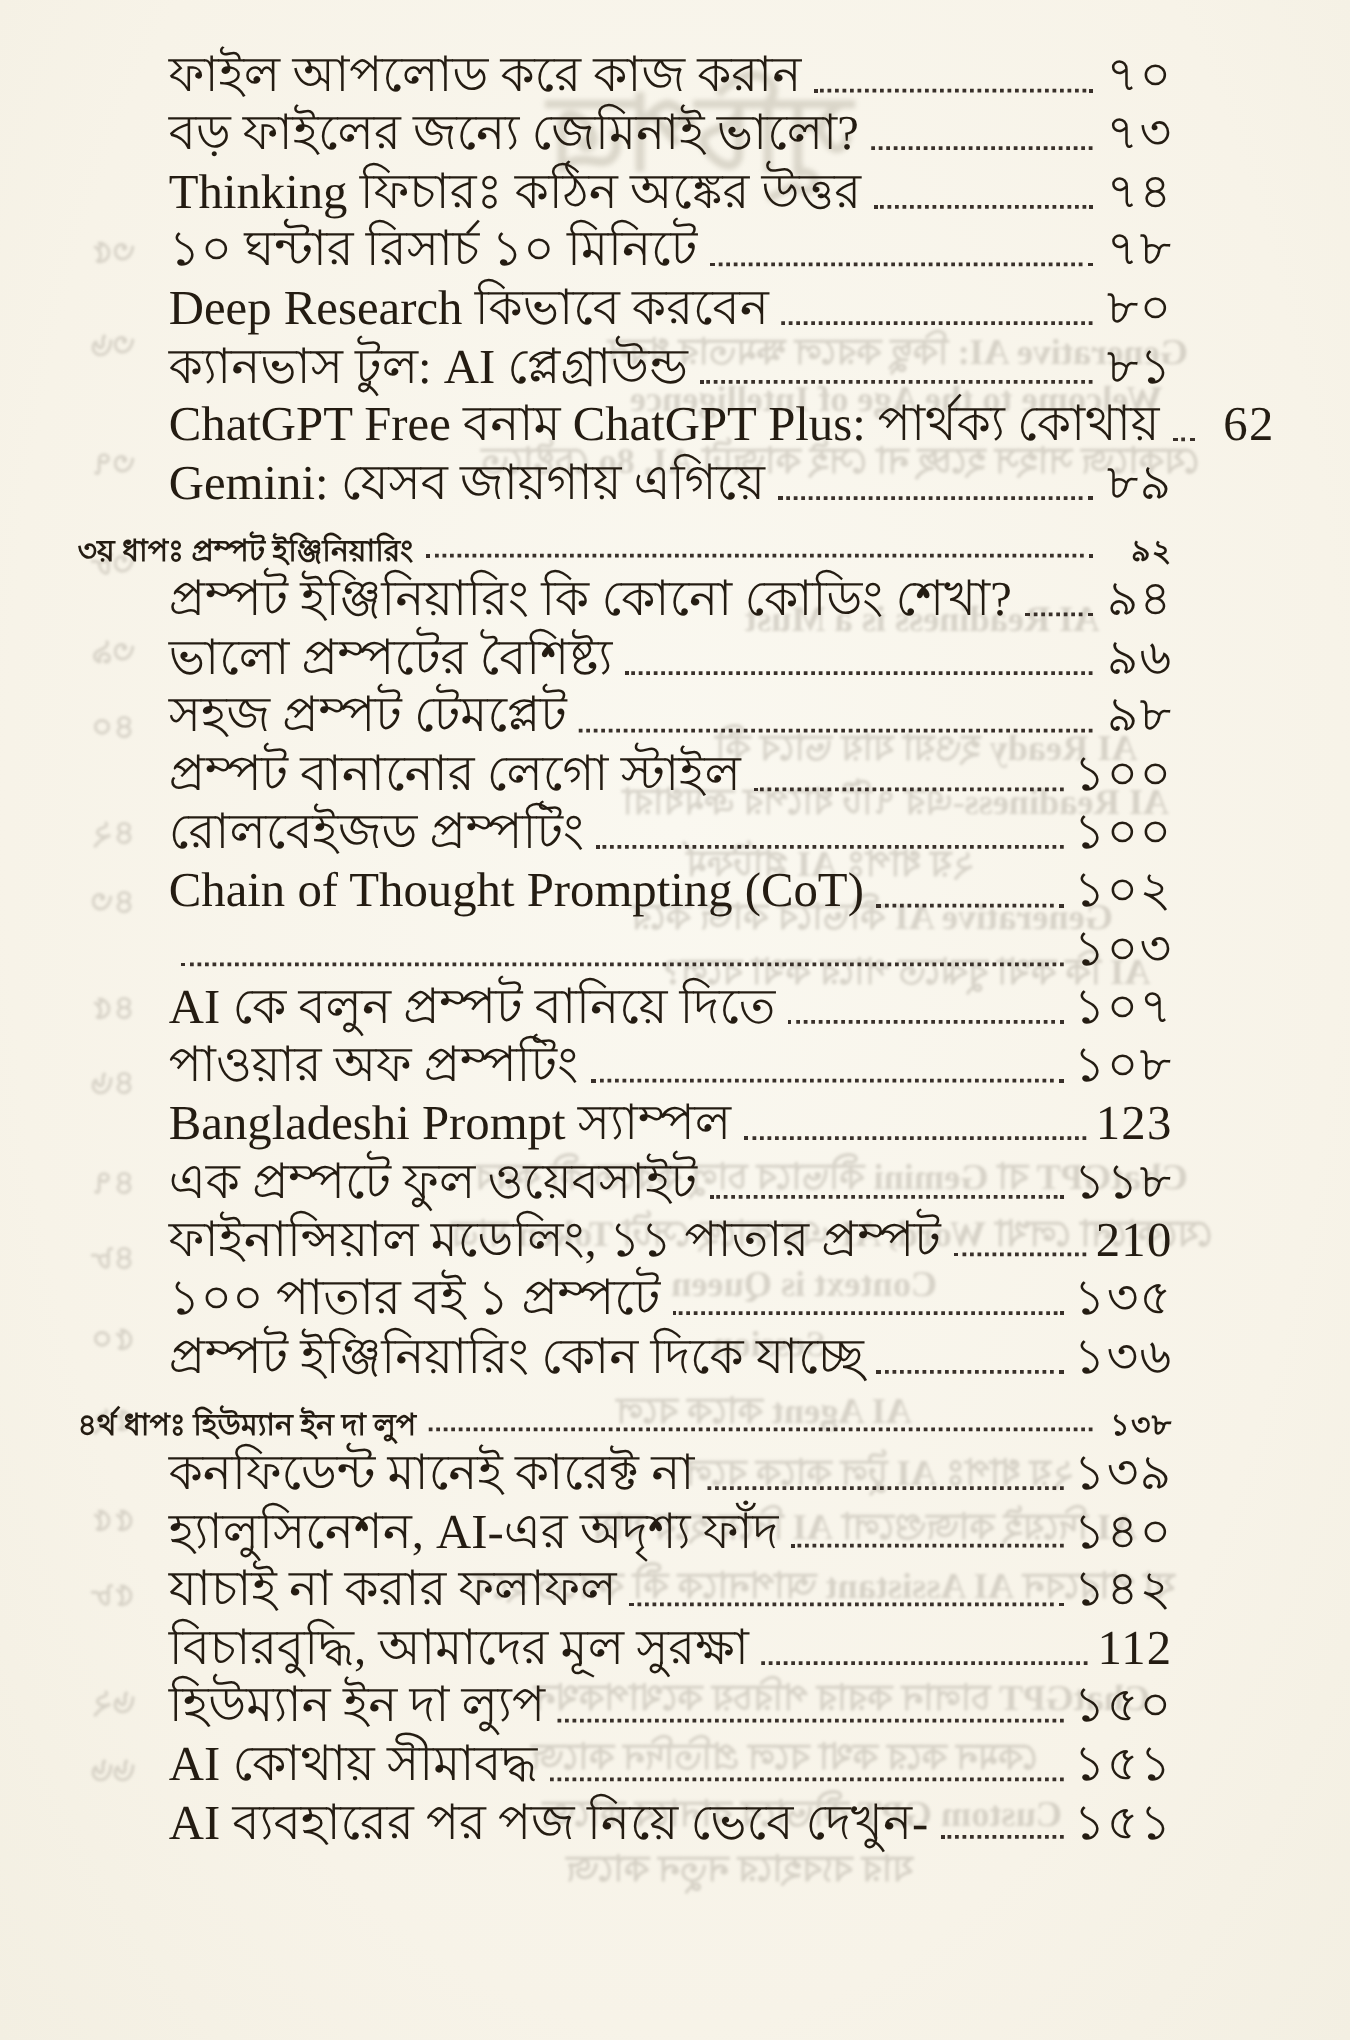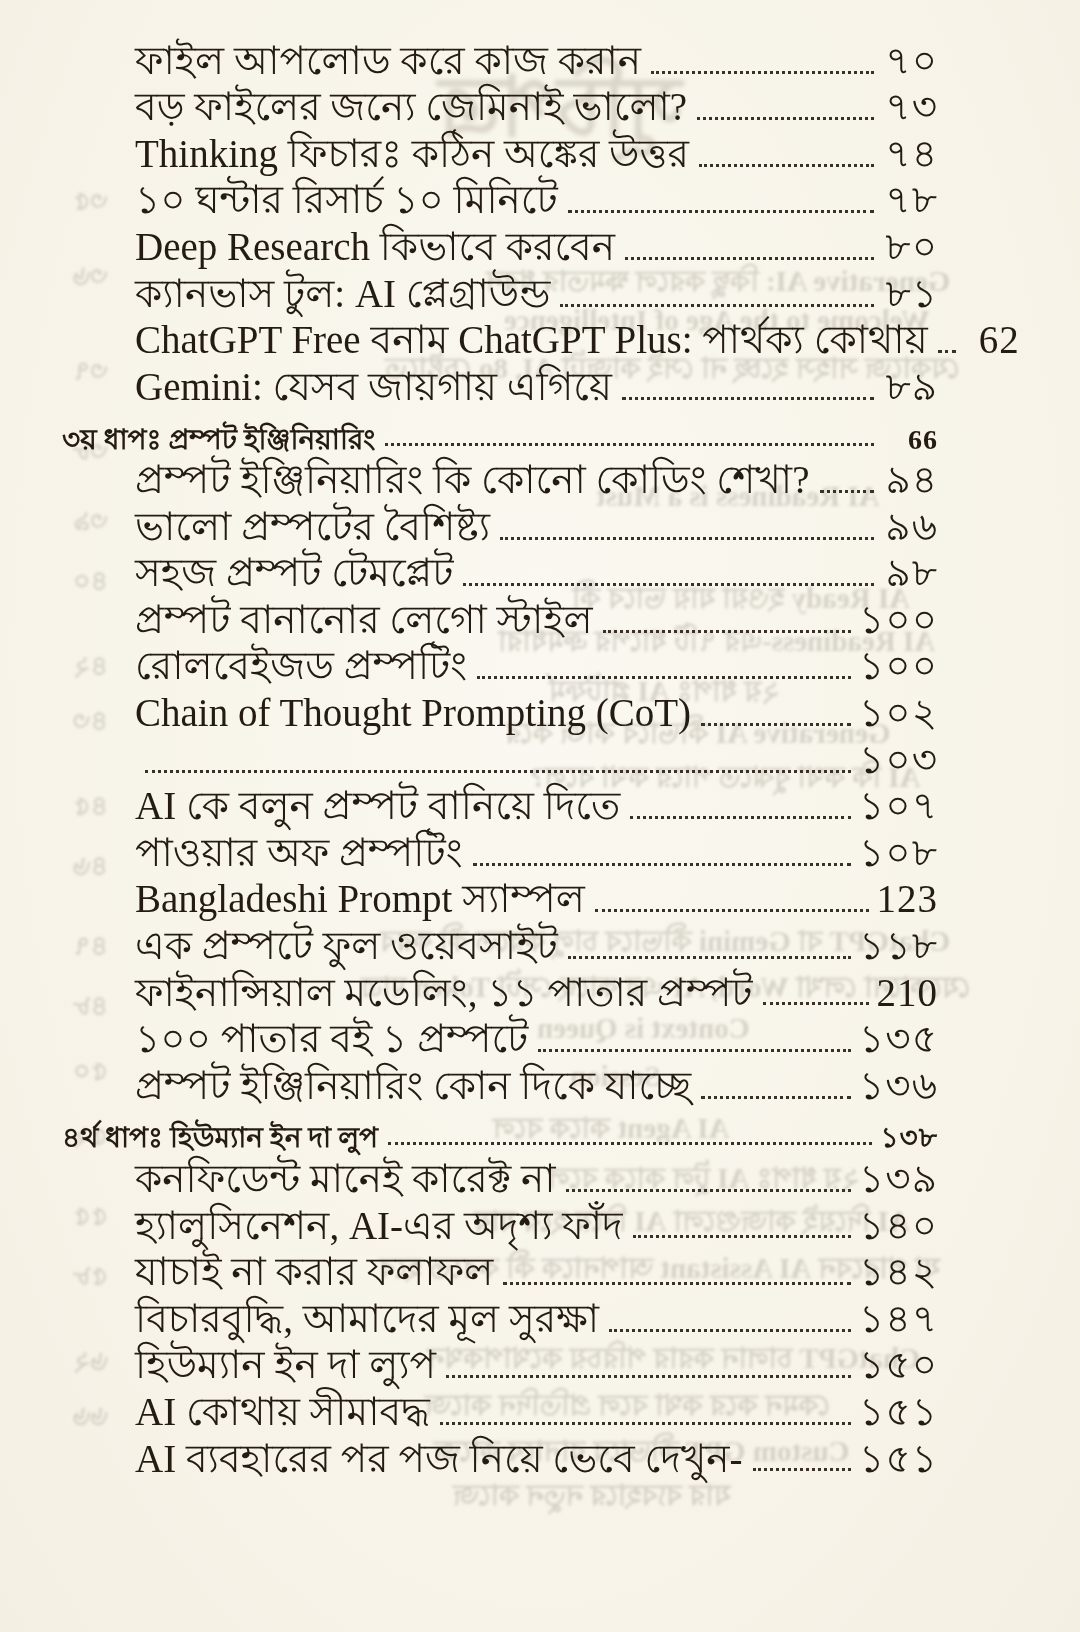--- a/index.html
+++ b/index.html
@@ -48,21 +48,21 @@
     margin:0 8px 0 10px;
     align-self:flex-end;
     margin-bottom:11px;
   }
   .row .pageno{
     min-width:56px;text-align:right;
     padding-bottom:2px;letter-spacing:1px;
   }
   .row.section{
     margin-left:62px;
-    font-weight:bold;font-size:28px;
+    font-weight:bold;font-size:24px;
   }
 </style>
 </head>
 <body>
 
 <div class="page">
   <div class="ghost-layer">
     <div class="ghost-title">সূচিপত্র</div>
 
   <div class="ghost-line" style="top: 258px; right: 130px;">Generative AI: কিছু করলে ক্ষমতার ধরন</div>
@@ -152,21 +152,21 @@
 
   <div class="row">
     <span class="label">Gemini: যেসব জায়গায় এগিয়ে</span>
     <span class="leader"></span>
     <span class="pageno">৮৯</span>
   </div>
 
   <div class="row section">
     <span class="label">৩য় ধাপঃ প্রম্পট ইঞ্জিনিয়ারিং</span>
     <span class="leader"></span>
-    <span class="pageno">66</span>
+    <span class="pageno">৯২</span>
   </div>
 
   <div class="row">
     <span class="label">প্রম্পট ইঞ্জিনিয়ারিং কি কোনো কোডিং শেখা?</span>
     <span class="leader"></span>
     <span class="pageno">৯৪</span>
   </div>
 
   <div class="row">
     <span class="label">ভালো প্রম্পটের বৈশিষ্ট্য</span>
@@ -265,21 +265,21 @@
 
   <div class="row">
     <span class="label">যাচাই না করার ফলাফল</span>
     <span class="leader"></span>
     <span class="pageno">১৪২</span>
   </div>
 
   <div class="row">
     <span class="label">বিচারবুদ্ধি, আমাদের মূল সুরক্ষা</span>
     <span class="leader"></span>
-    <span class="pageno">১৪৭</span>
+    <span class="pageno">112</span>
   </div>
 
   <div class="row">
     <span class="label">হিউম্যান ইন দা ল্যুপ</span>
     <span class="leader"></span>
     <span class="pageno">১৫০</span>
   </div>
 
   <div class="row">
     <span class="label">AI কোথায় সীমাবদ্ধ</span>

